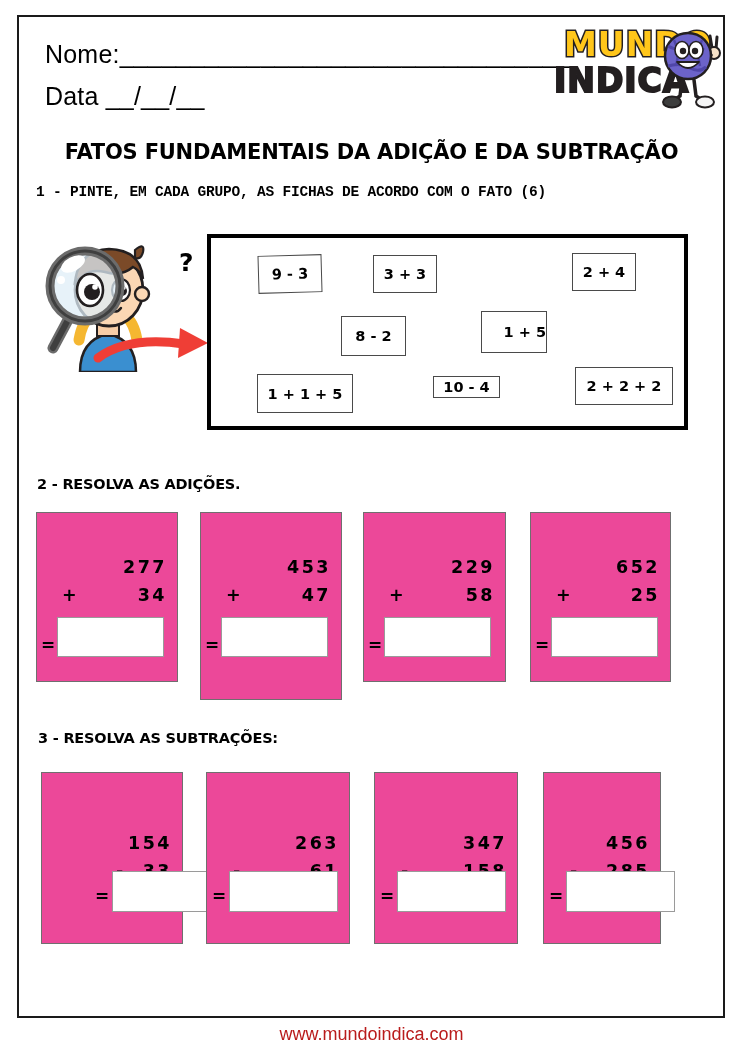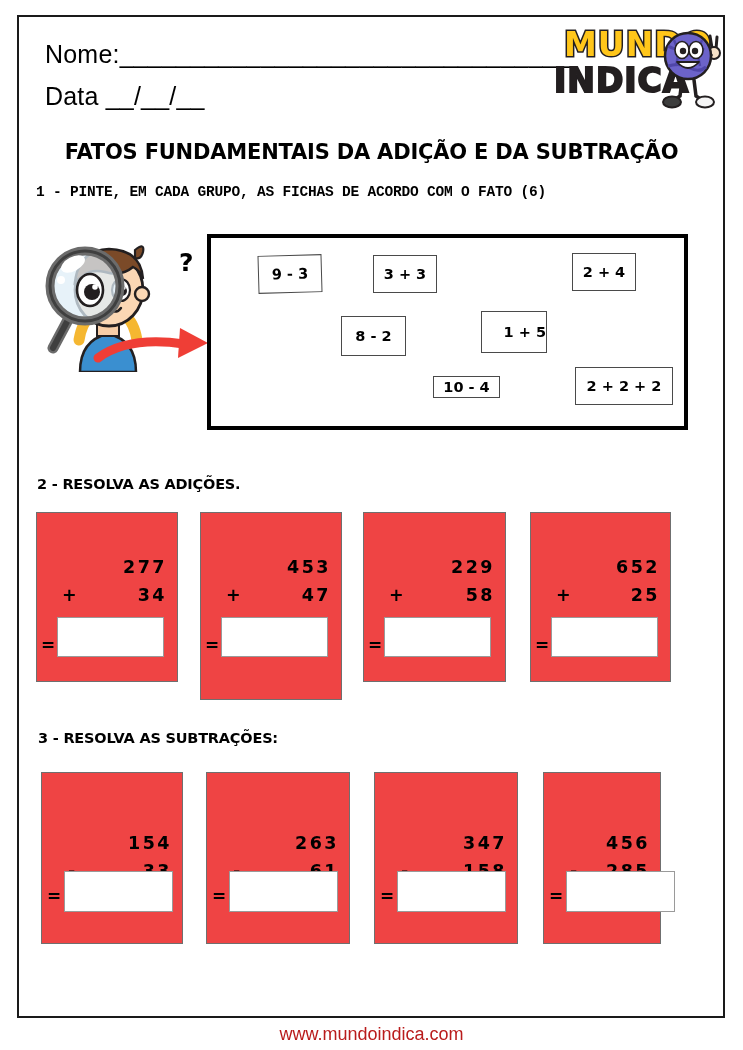--- a/index.html
+++ b/index.html
@@ -133,21 +133,21 @@
     align-items: center;
     justify-content: center;
     box-sizing: border-box;
     white-space: nowrap;
   }
 
   
   .op-box {
     position: absolute;
     border: 1.3px solid #6f6f6f;
-    background: #ef4444;
+    background: #ec4899;
     box-sizing: border-box;
   }
   .op-inner { position: relative; width: 100%; height: 100%; }
   .op-top, .op-bottom {
     position: absolute;
     right: 10px;
     font-family: "DejaVu Sans", sans-serif;
     font-weight: bold;
     font-size: 17.5px;
     letter-spacing: 2.5px;
@@ -288,20 +288,23 @@
     </div>
     <div class="fact-card" style="left: 361px; top: 15px; width: 64px; height: 38px;">
       <span>2 + 4</span>
     </div>
     <div class="fact-card" style="left: 130px; top: 78px; width: 65px; height: 40px;">
       <span>8 - 2</span>
     </div>
     <div class="fact-card" style="left: 270px; top: 73px; width: 66px; height: 42px; justify-content: flex-end;">
       <span>1 + 5</span>
     </div>
+    <div class="fact-card" style="left: 46px; top: 136px; width: 96px; height: 39px;">
+      <span>1 + 1 + 5</span>
+    </div>
     <div class="fact-card" style="left: 222px; top: 138px; width: 67px; height: 22px;">
       <span>10 - 4</span>
     </div>
     <div class="fact-card" style="left: 364px; top: 129px; width: 98px; height: 38px;">
       <span>2 + 2 + 2</span>
     </div>
   </div>
 
 <div class="section-label" id="label-ex2">2 - RESOLVA AS ADIÇÕES.</div>
 
@@ -338,21 +341,21 @@
   </div>
 <div class="op-box add" style="left: 530px; top: 512px; width: 141px; height: 170px;">
     <div class="op-inner">
       <div class="op-top">652</div>
       <div class="op-bottom">25</div>
       <div class="op-sign">+</div>
       <div class="op-eq">=</div>
       <div class="op-answer"></div>
     </div>
   </div>
-<div class="op-box sub" style="left: 41px; top: 772px; width: 142px; height: 172px;">
+<div class="op-box sub" style="left: 41px; top: 772px; width: 142px; height: 172px; padding-left: 48px;">
     <div class="op-inner">
       <div class="op-top">154</div>
       <div class="op-bottom">33</div>
       <div class="op-sign">-</div>
       <div class="op-eq">=</div>
       <div class="op-answer"></div>
     </div>
   </div>
 <div class="op-box sub" style="left: 206px; top: 772px; width: 144px; height: 172px;">
     <div class="op-inner">

